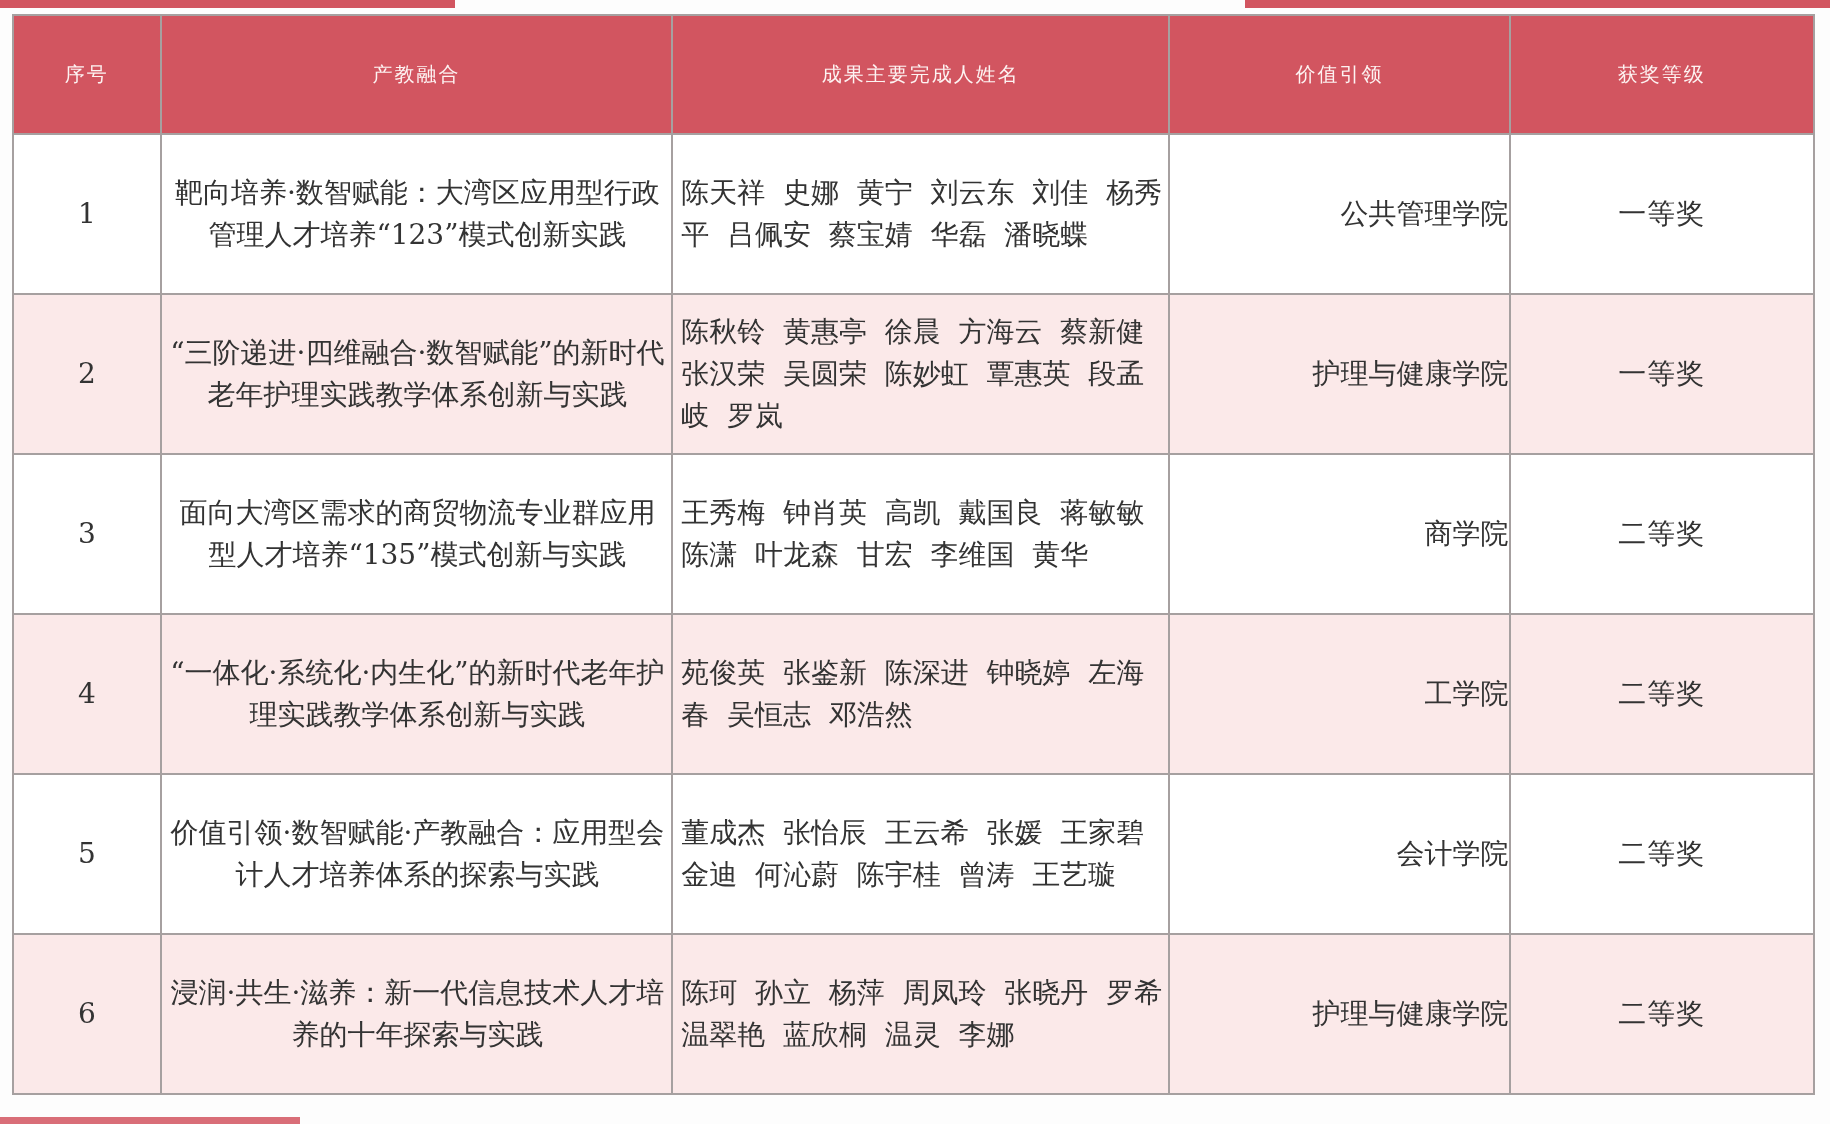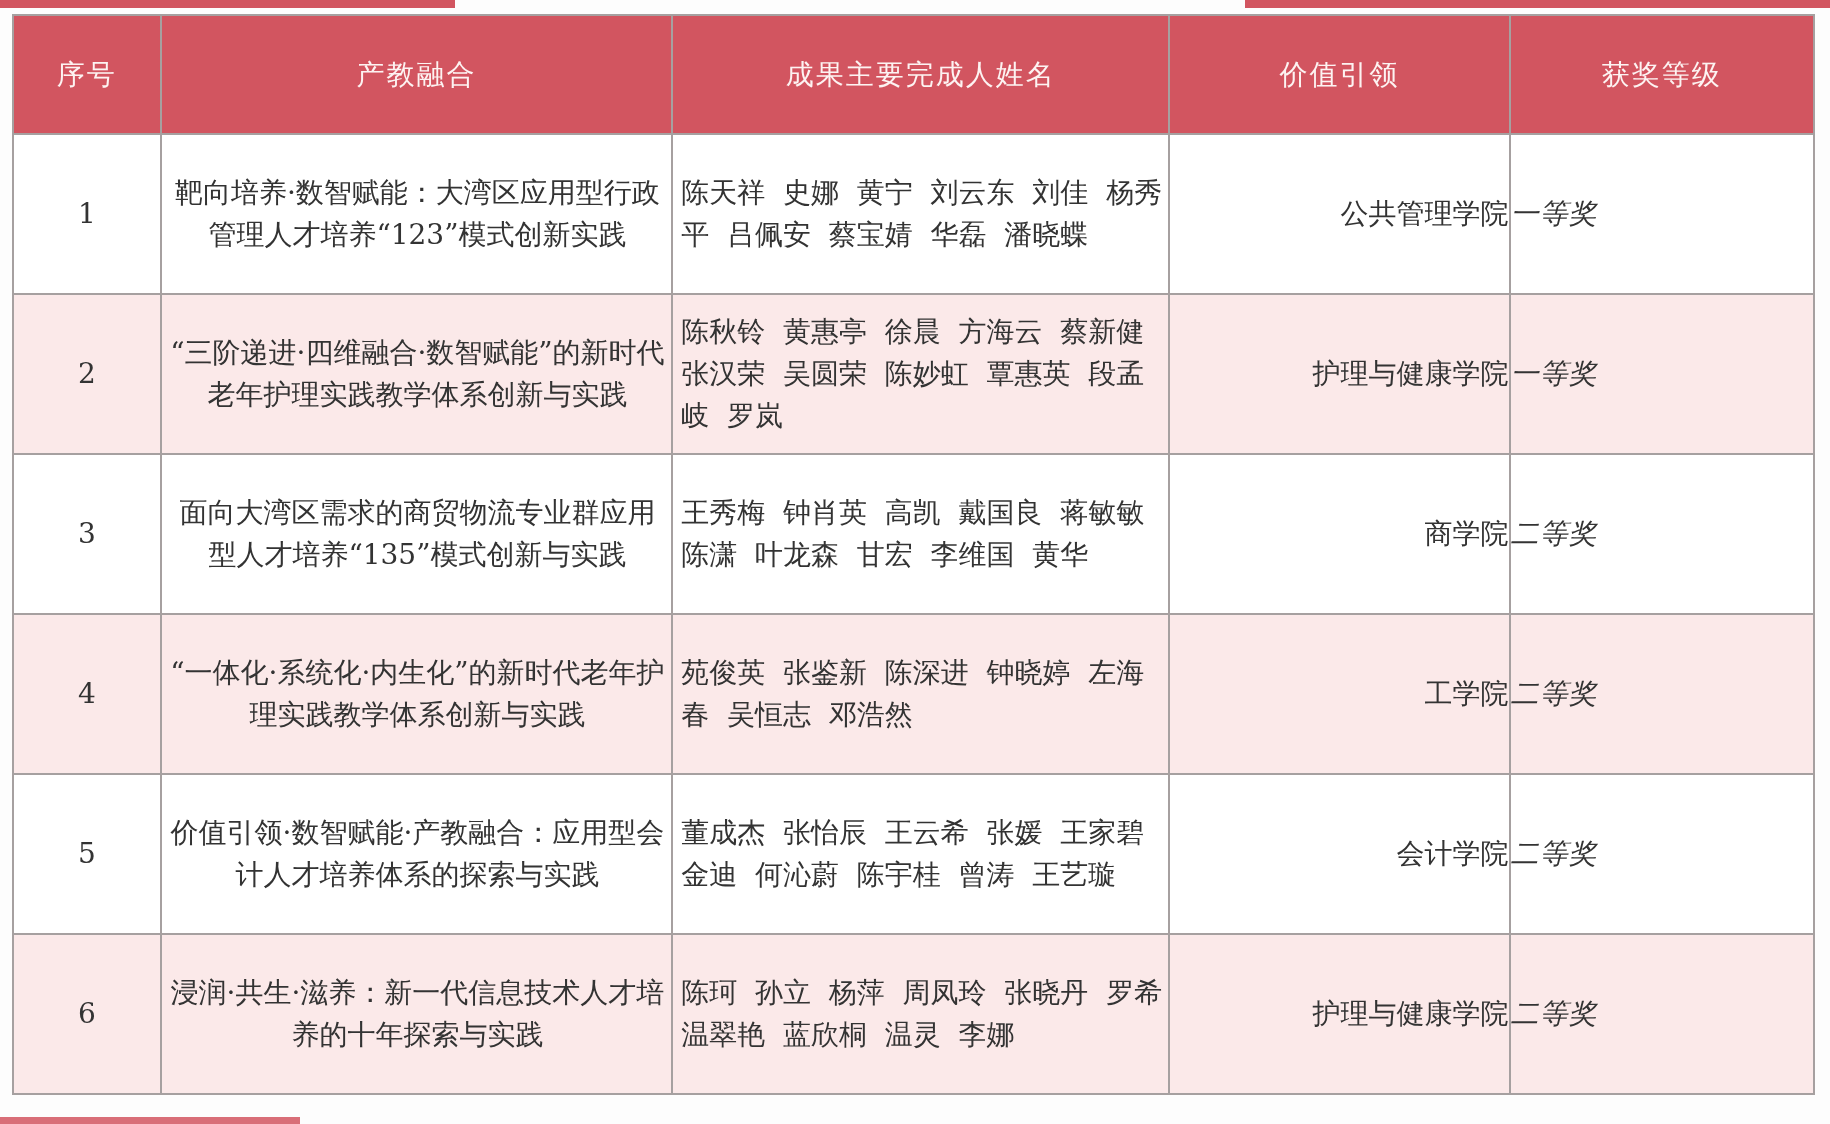--- a/index.html
+++ b/index.html
@@ -41,37 +41,37 @@
   th,td{
     border:2px solid var(--border-color);
     vertical-align:middle;
   }
   thead tr{height:119px;}
   tbody tr{height:160px;}
 
   th{
     background:var(--header-bg);
     color:var(--header-fg);
-    font-size:28px;
+    font-size:20px;
     font-weight:normal;
     letter-spacing:2px;
     text-align:center;
   }
   td{
     font-size:28px;
     line-height:1.5;
     background:#ffffff;
   }
   tbody tr:nth-child(even) td{background:var(--row-alt-bg);}
 
   td.c-no{text-align:center;}
   td.c-title{text-align:center;padding:4px 6px 4px 8px;}
   td.c-people{text-align:left;padding:4px 4px 4px 8px;white-space:pre-wrap;margin-left:36px;}
   td.c-college{text-align:right;}
-  td.c-award{letter-spacing:1px;font-style:italic;}
+  td.c-award{text-align:center;letter-spacing:1px;}
 </style>
 </head>
 <body>
 
 <div class="remnant top-left"></div>
 <div class="remnant top-right"></div>
 <div class="remnant bottom-left"></div>
 
 <table class="awards">
   <colgroup>

